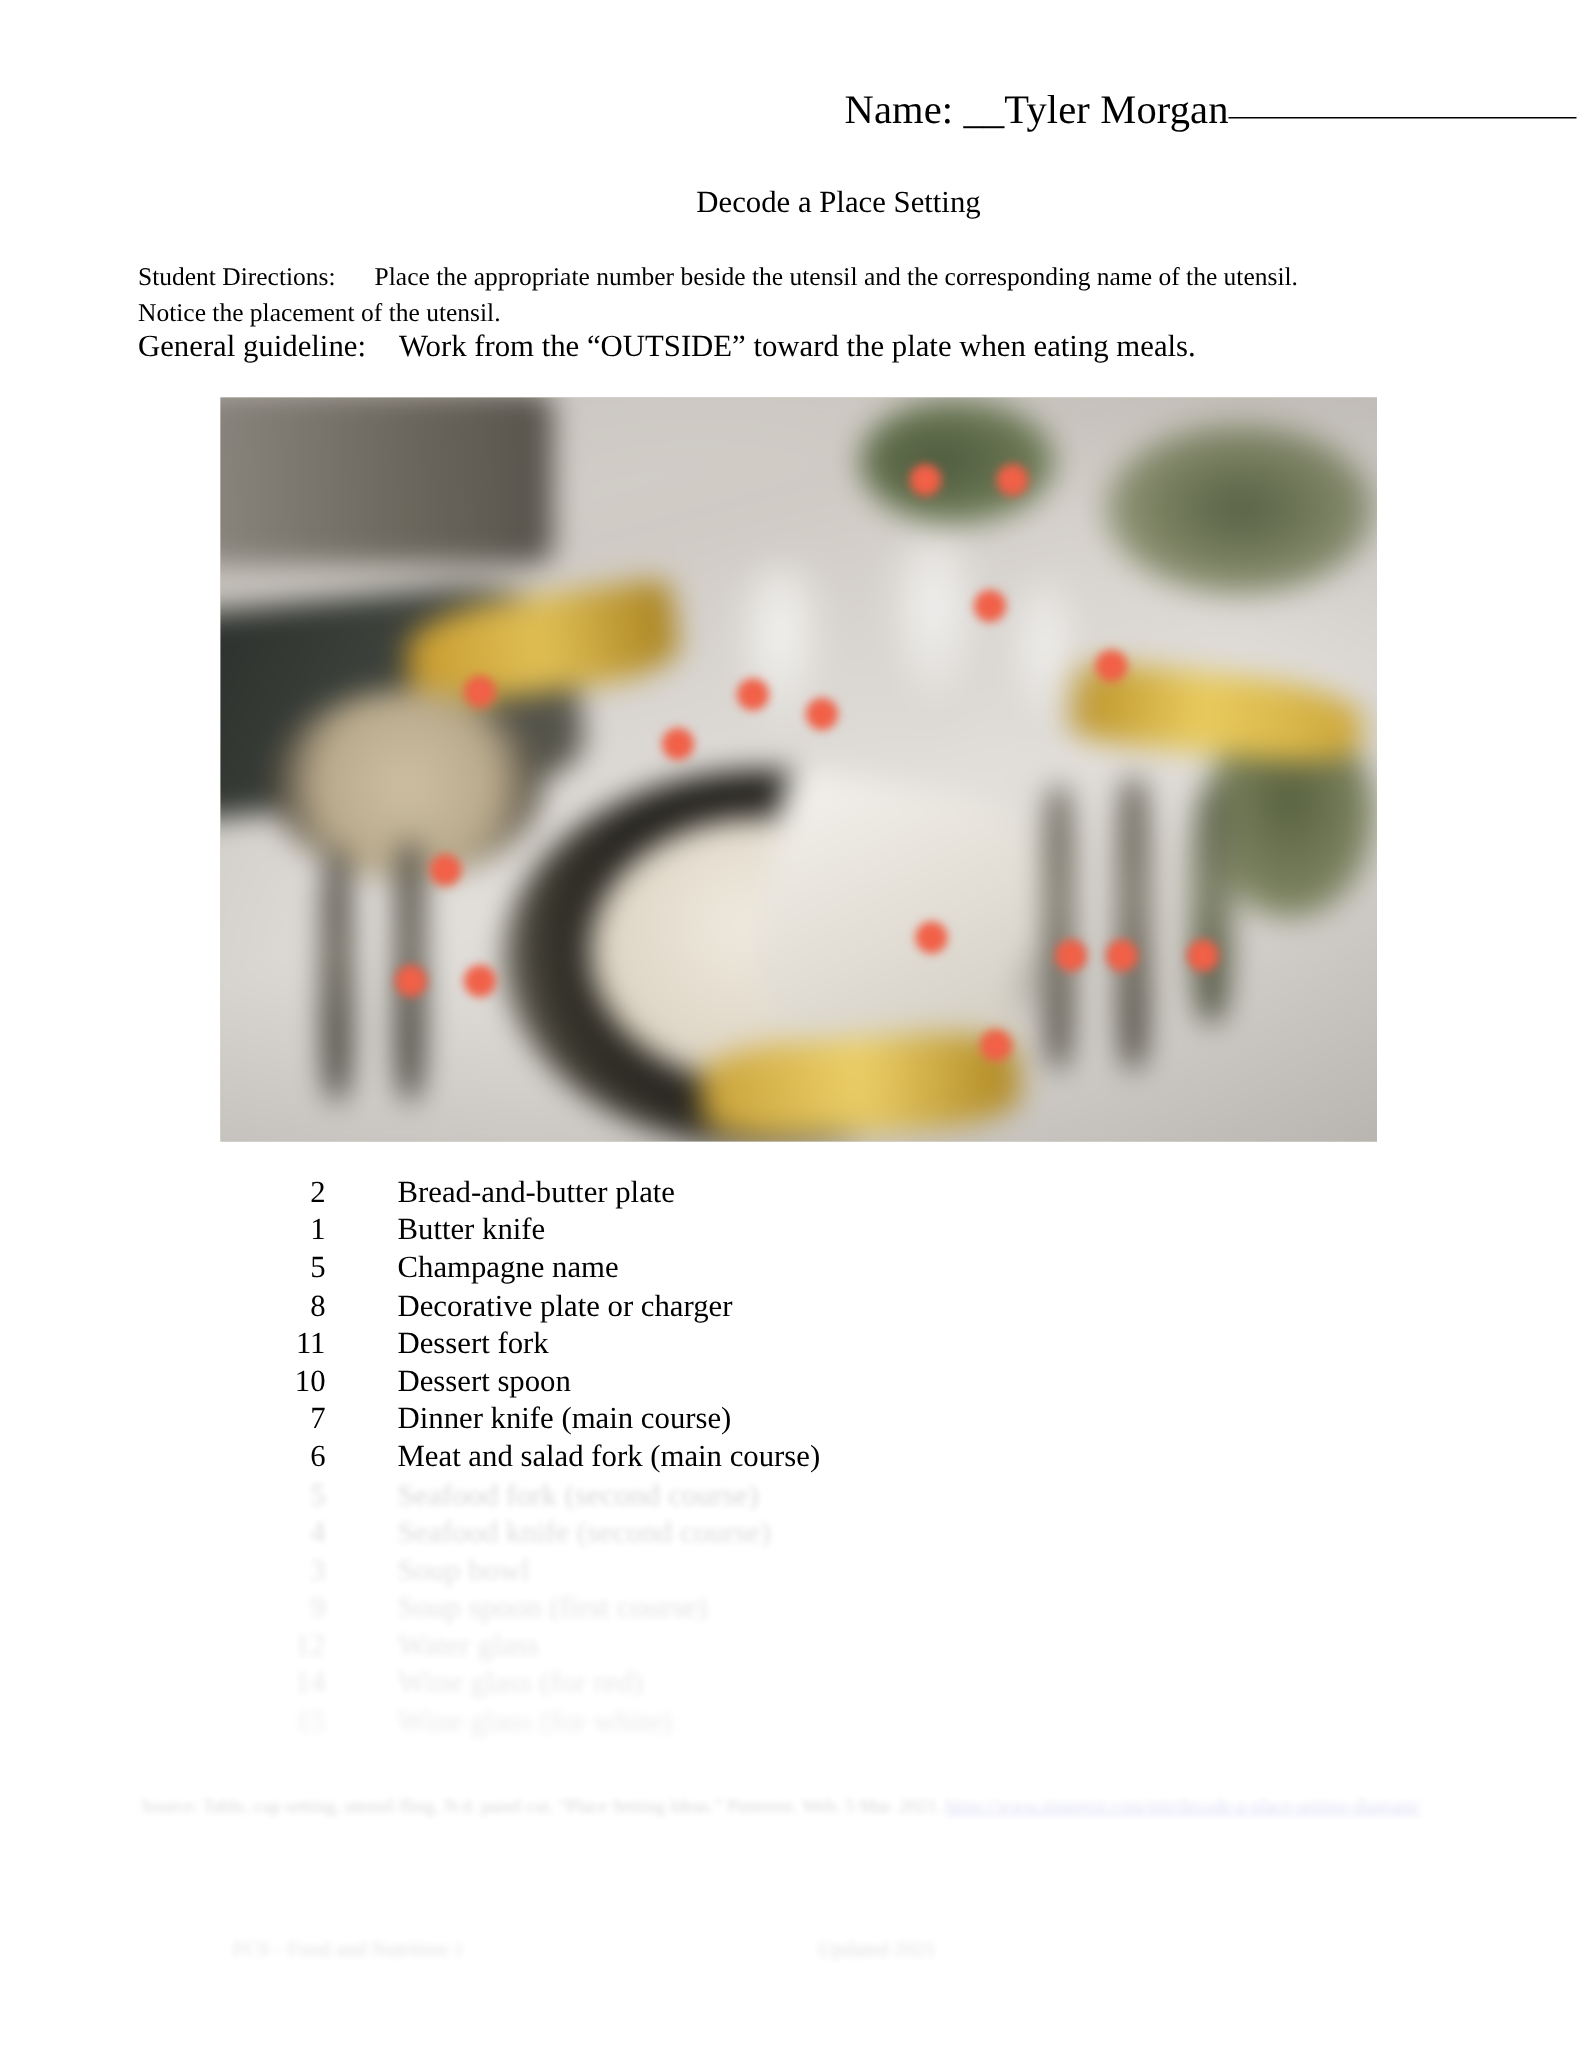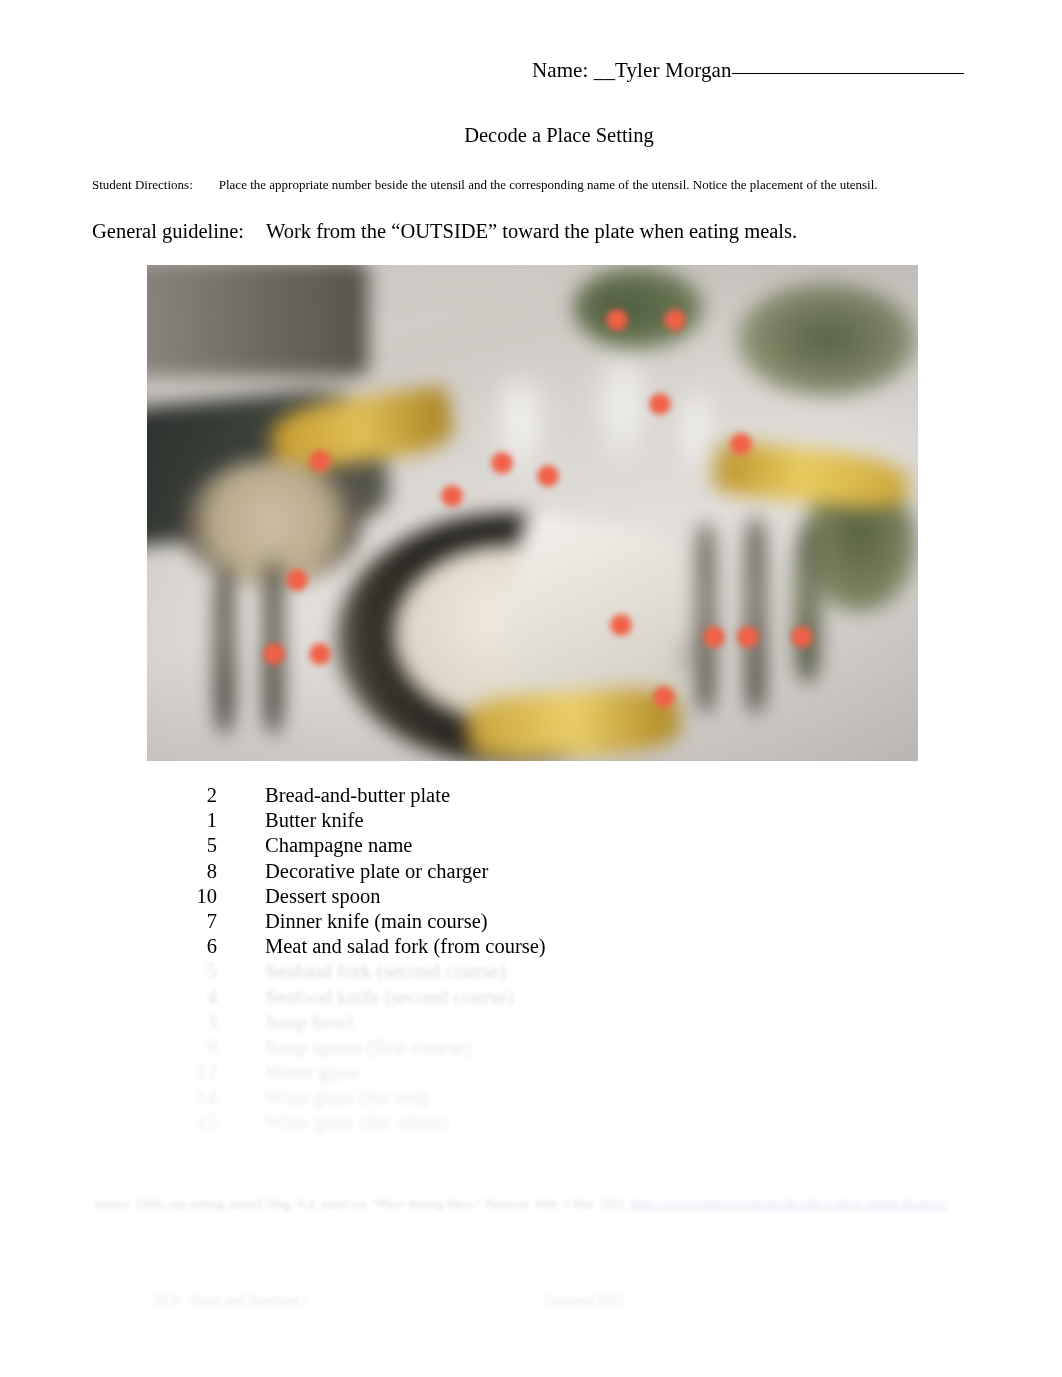--- a/index.html
+++ b/index.html
@@ -18,23 +18,23 @@
   }
 
   .page {
     position: absolute;
     inset: 0;
   }
 
   
   .name-line {
     position: absolute;
-    left: 532px;
+    left: 563px;
     top: 58px;
-    font-size: 21px;
+    font-size: 27px;
     white-space: nowrap;
     letter-spacing: 0.1px;
   }
   .name-label { }
   .name-value { }
   .name-rule {
     display: inline-block;
     width: 232px;
     border-bottom: 1.4px solid #000;
     vertical-align: 3px;
@@ -52,21 +52,21 @@
     margin-left: 44px;
   }
   .doc-title-inner { padding-left: 12px; }
 
   
   .directions {
     position: absolute;
     left: 92px;
     top: 173px;
     width: 800px;
-    font-size: 13px;
+    font-size: 17px;
     line-height: 23.5px;
   }
   .dir-label { }
   .dir-gap { display: inline-block; width: 26px; }
   .dir-text { }
 
   .guideline {
     position: absolute;
     left: 92px;
     top: 220px;
@@ -371,30 +371,34 @@
       </div>
       <div class="list-row">
         <span class="row-num">5</span>
         <span class="row-name">Champagne name</span>
       </div>
       <div class="list-row">
         <span class="row-num">8</span>
         <span class="row-name">Decorative plate or charger</span>
       </div>
       <div class="list-row">
+        <span class="row-num">11</span>
+        <span class="row-name">Dessert fork</span>
+      </div>
+      <div class="list-row">
         <span class="row-num">10</span>
         <span class="row-name">Dessert spoon</span>
       </div>
       <div class="list-row">
         <span class="row-num">7</span>
         <span class="row-name">Dinner knife (main course)</span>
       </div>
       <div class="list-row">
         <span class="row-num">6</span>
-        <span class="row-name">Meat and salad fork (from course)</span>
+        <span class="row-name">Meat and salad fork (main course)</span>
       </div>
       <div class="list-row f1">
         <span class="row-num">5</span>
         <span class="row-name">Seafood fork (second course)</span>
       </div>
       <div class="list-row f2">
         <span class="row-num">4</span>
         <span class="row-name">Seafood knife (second course)</span>
       </div>
       <div class="list-row f3">

